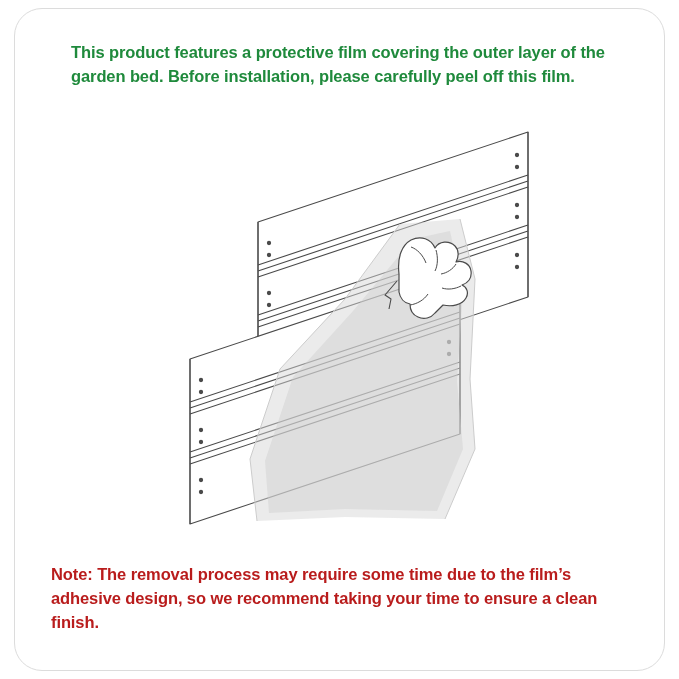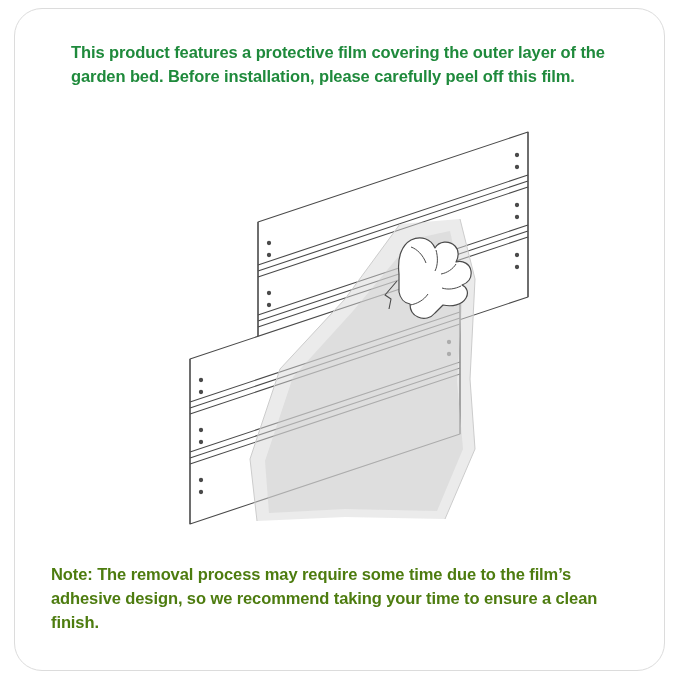--- a/index.html
+++ b/index.html
@@ -33,21 +33,21 @@
     font-weight: bold;
     font-size: 16.5px;
     line-height: 1.45;
     letter-spacing: -0.1px;
   }
   #bottom-text {
     position: absolute;
     left: 36px;
     top: 554px;
     width: 586px;
-    color: #4d7c0f;
+    color: #b91c1c;
     font-weight: bold;
     font-size: 16.5px;
     line-height: 1.45;
     letter-spacing: -0.1px;
   }
   #illustration {
     position: absolute;
     left: 30px;
     top: 110px;
     width: 590px;

